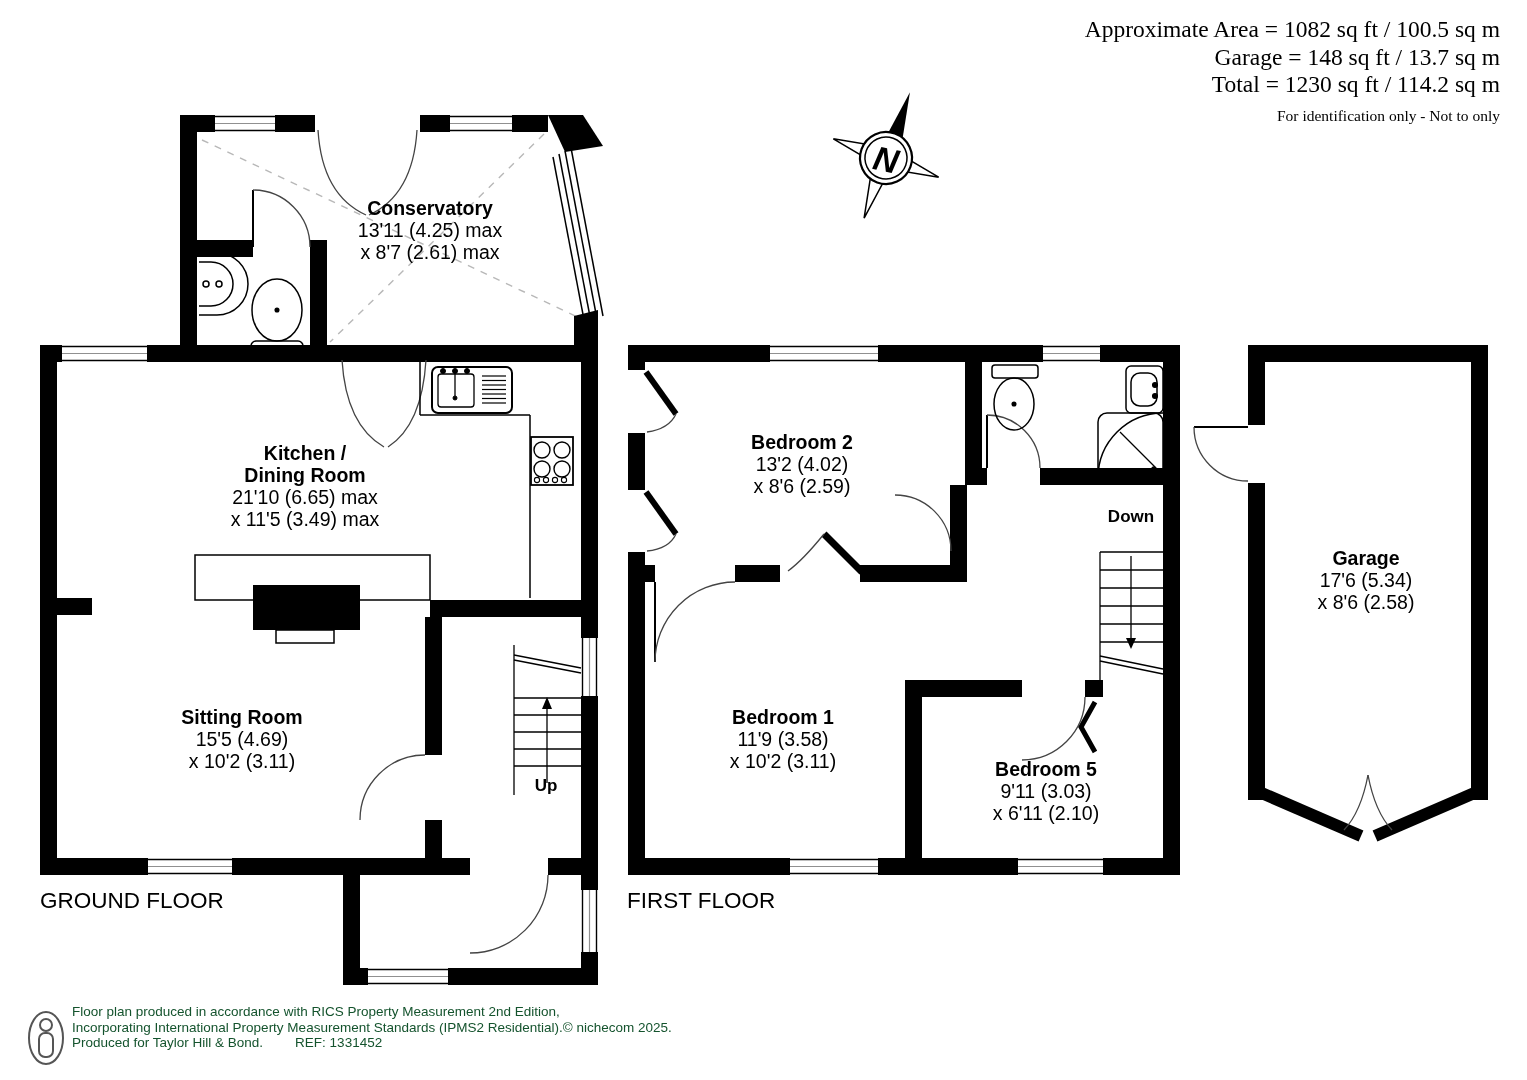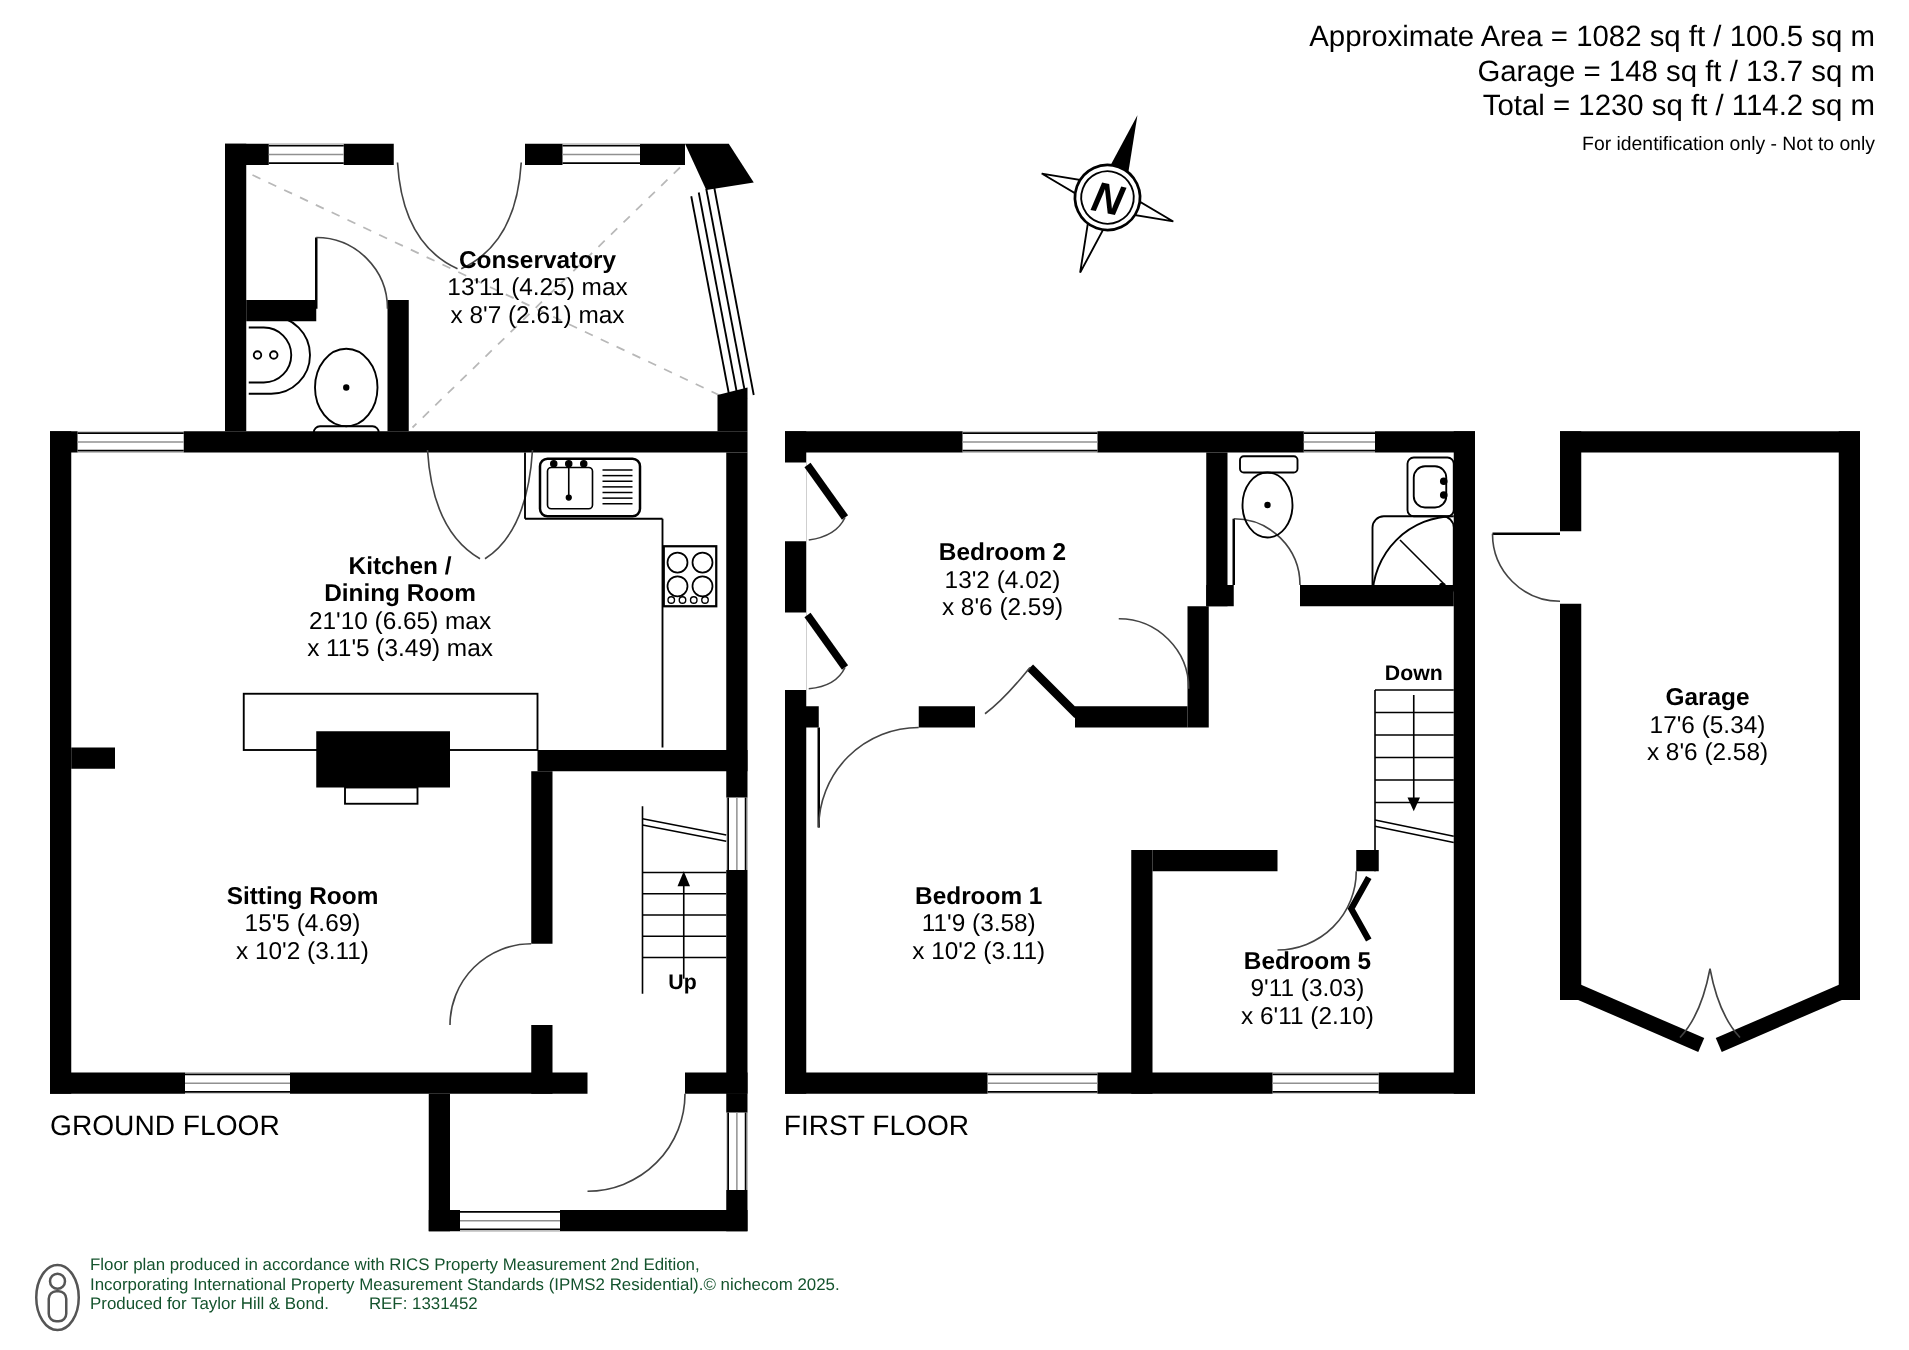--- a/index.html
+++ b/index.html
@@ -3,21 +3,21 @@
 <meta charset="utf-8">
 <style>
   html,body{margin:0;padding:0;background:#ffffff;}
   #plan{position:relative;width:1527px;height:1080px;background:#ffffff;overflow:hidden;
         font-family:"Liberation Sans",sans-serif;color:#000;}
   #drawing{position:absolute;left:0;top:0;}
   .lbl{position:absolute;transform:translate(-50%,-50%);text-align:center;white-space:nowrap;}
   .room-name{font-weight:bold;font-size:19.5px;line-height:22px;}
   .room-dim{font-size:19.5px;line-height:22px;}
   .floor-lbl{position:absolute;font-weight:normal;font-size:22.5px;white-space:nowrap;}
-  .hdr{position:absolute;right:27px;top:16px;text-align:right;font-size:23.5px;line-height:27.5px;}
+  .hdr{position:absolute;right:27px;top:16px;text-align:right;font-size:23.5px;line-height:27.5px;font-family:Liberation Serif, serif;}
   .hdr-small{font-size:15.5px;margin-top:3px;}
   .stair-lbl{font-weight:bold;font-size:17px;}
   .compass-n{position:absolute;left:886px;top:160px;transform:translate(-50%,-50%) rotate(12deg);
              font-style:italic;font-weight:bold;font-size:34px;}
   .footer{position:absolute;left:72px;top:1004px;font-size:13.5px;line-height:15.5px;color:#14532d;}
   .footer .crt{}
   .footer .ref{margin-left:32px;}
 </style>
 </head>
 <body>
@@ -336,21 +336,21 @@
 </div>
 
 <div class="compass-n">N</div>
 
 <div class="lbl" style="left:430px;top:230px">
   <div class="room-name">Conservatory</div>
   <div class="room-dim">13'11 (4.25) max</div>
   <div class="room-dim">x 8'7 (2.61) max</div>
 </div>
 
-<div class="lbl" style="left:320px;top:486px">
+<div class="lbl" style="left:305px;top:486px">
   <div class="room-name">Kitchen /</div>
   <div class="room-name">Dining Room</div>
   <div class="room-dim">21'10 (6.65) max</div>
   <div class="room-dim">x 11'5 (3.49) max</div>
 </div>
 
 <div class="lbl" style="left:242px;top:739px">
   <div class="room-name">Sitting Room</div>
   <div class="room-dim">15'5 (4.69)</div>
   <div class="room-dim">x 10'2 (3.11)</div>
@@ -369,21 +369,21 @@
   <div class="room-dim">11'9 (3.58)</div>
   <div class="room-dim">x 10'2 (3.11)</div>
 </div>
 
 <div class="lbl" style="left:1046px;top:791px">
   <div class="room-name">Bedroom 5</div>
   <div class="room-dim">9'11 (3.03)</div>
   <div class="room-dim">x 6'11 (2.10)</div>
 </div>
 
-<div class="lbl stair-lbl" style="left:1131px;top:539px">Down</div>
+<div class="lbl stair-lbl" style="left:1131px;top:517px">Down</div>
 
 <div class="lbl" style="left:1366px;top:580px">
   <div class="room-name">Garage</div>
   <div class="room-dim">17'6 (5.34)</div>
   <div class="room-dim">x 8'6 (2.58)</div>
 </div>
 
 <div class="floor-lbl" style="left:40px;top:888px">GROUND FLOOR</div>
 <div class="floor-lbl" style="left:627px;top:888px">FIRST FLOOR</div>
 

